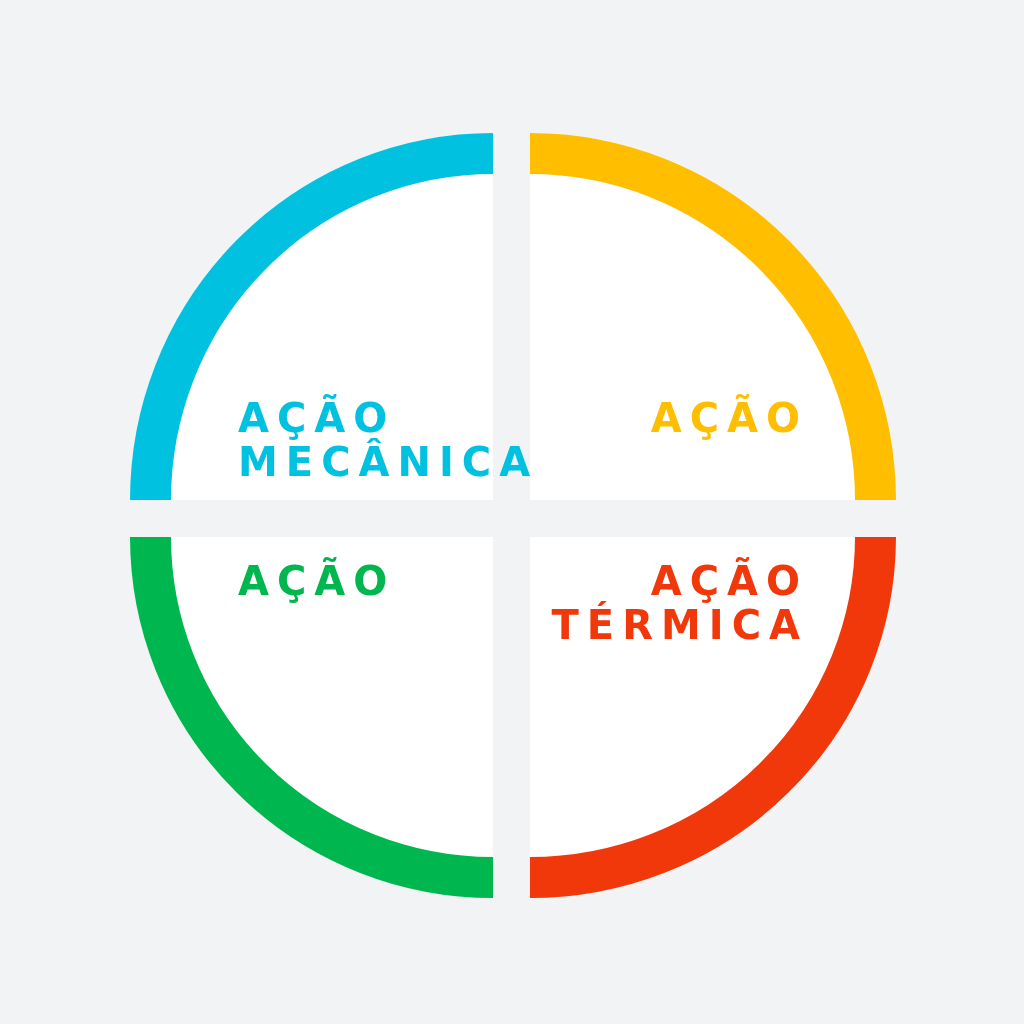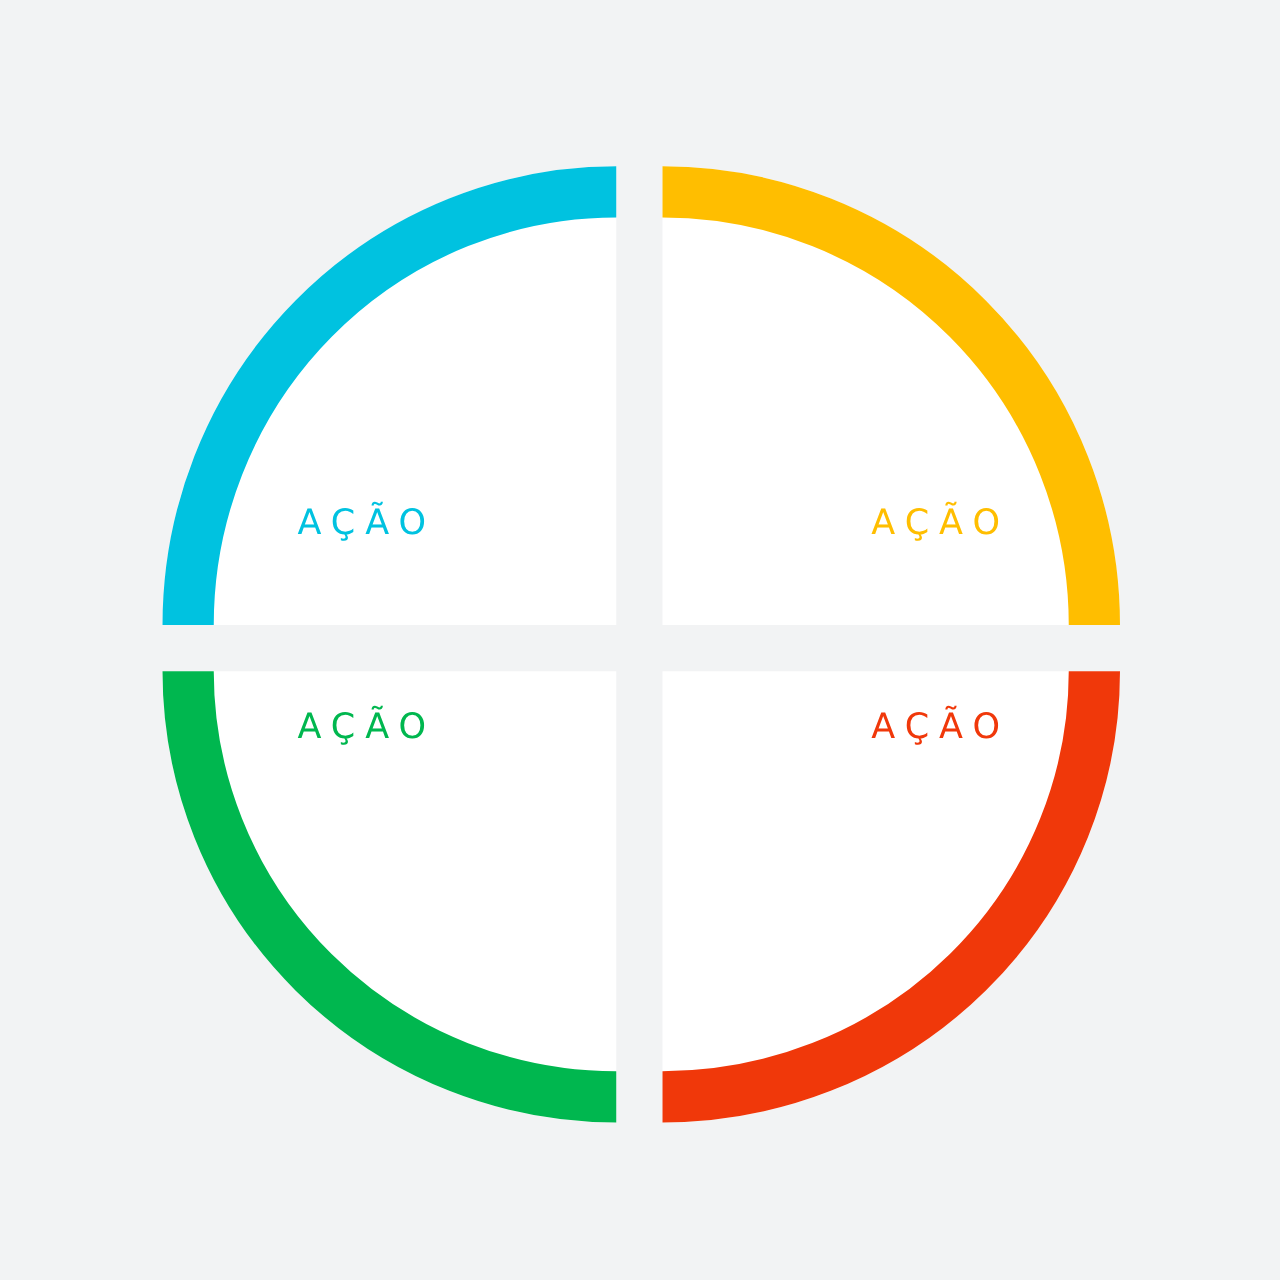--- a/index.html
+++ b/index.html
@@ -17,22 +17,22 @@
       background: #f2f3f4;
     }
     svg.diagram {
       position: absolute;
       left: 0;
       top: 0;
     }
     .label {
       position: absolute;
       font-family: "DejaVu Sans", sans-serif;
-      font-weight: normal;
-      font-size: 28px;
+      font-weight: bold;
+      font-size: 40px;
       letter-spacing: 8px;
       line-height: 44px;
       text-transform: uppercase;
       white-space: nowrap;
     }
     .label .line {
       display: block;
     }
     .label.left { text-align: left; }
     .label.right { text-align: right; }
@@ -59,26 +59,28 @@
     </g>
 
     <g>
       <path d="M 530 537 L 896 537 A 366 361 0 0 1 530 898 Z" fill="#ffffff"></path>
       <path d="M 875.5 537 A 345.5 340.5 0 0 1 530 877.5" fill="none" stroke="#f0380a" stroke-width="41"></path>
     </g>
   </svg>
 
   <div class="label left" style="left:238px; top:396px; color:#00c2e0;">
     <span class="line">AÇÃO</span>
+    <span class="line">MECÂNICA</span>
   </div>
 
   <div class="label right" style="right:216px; top:396px; color:#ffbe00;">
     <span class="line">AÇÃO</span>
   </div>
 
   <div class="label left" style="left:238px; top:559px; color:#00b74f;">
     <span class="line">AÇÃO</span>
   </div>
 
   <div class="label right" style="right:216px; top:559px; color:#f0380a;">
     <span class="line">AÇÃO</span>
+    <span class="line">TÉRMICA</span>
   </div>
 </div>
 
 </body></html>

